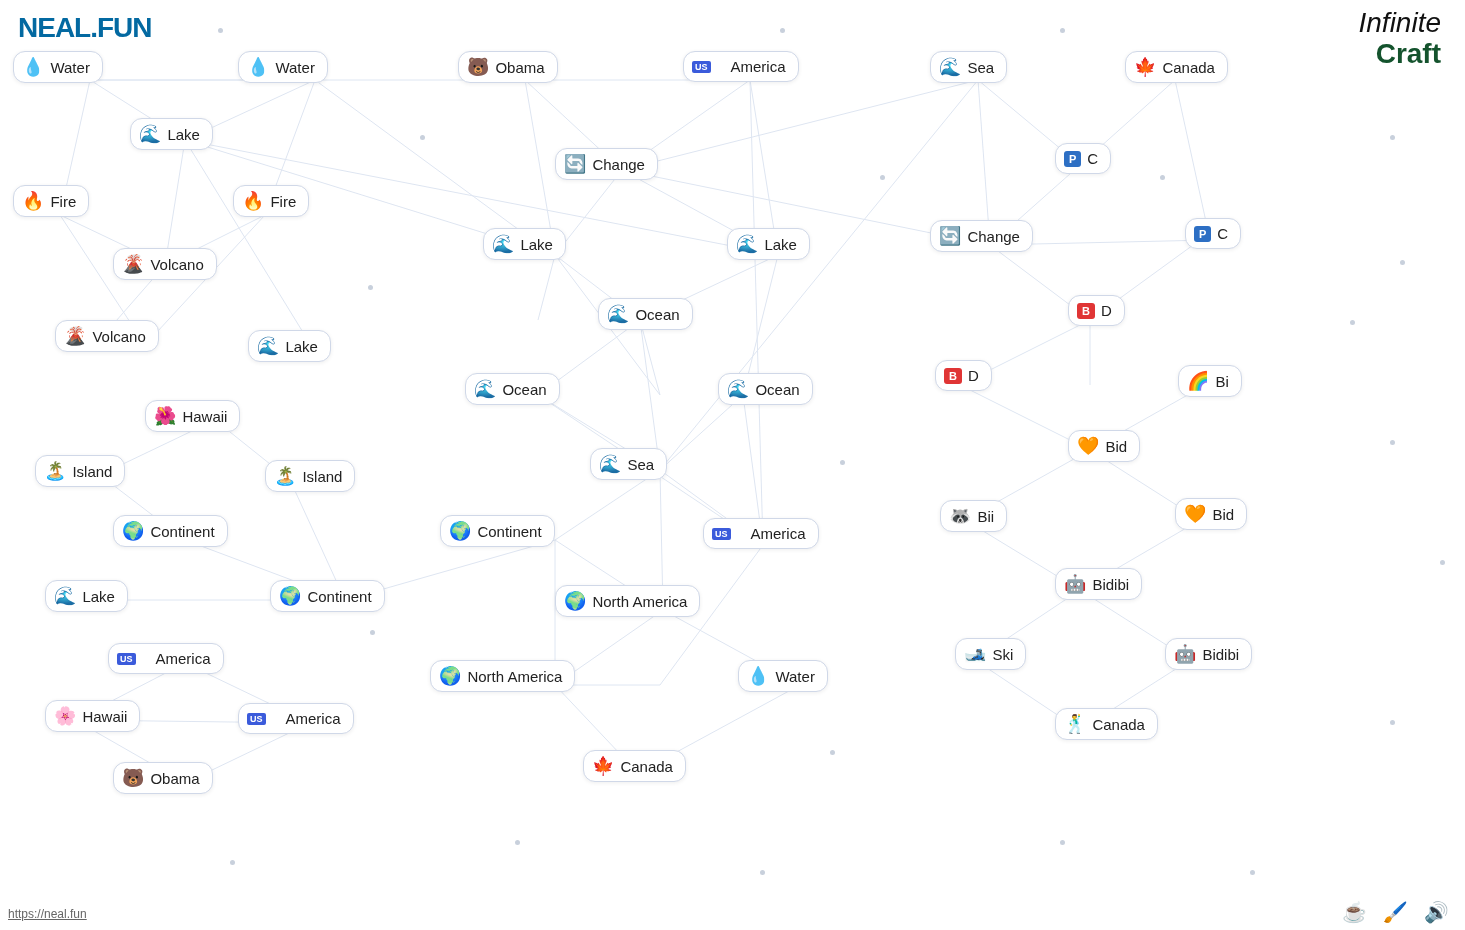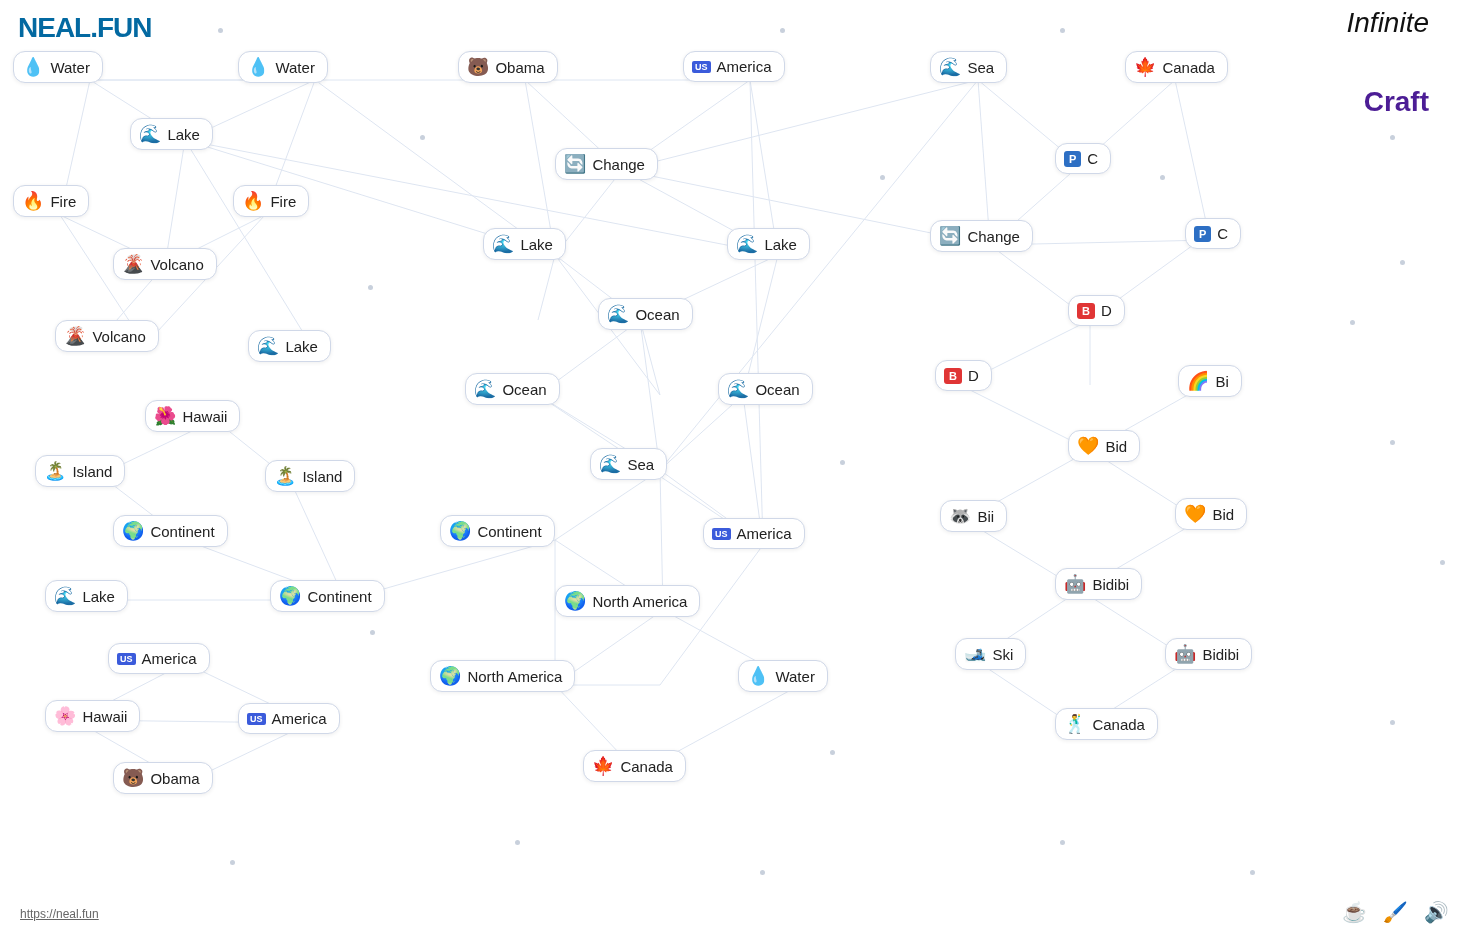--- a/index.html
+++ b/index.html
@@ -20,35 +20,34 @@
       font-size: 28px;
       font-weight: 900;
       color: #0369a1;
       letter-spacing: -1px;
     }
 
     
     .app-title {
       position: absolute;
       top: 8px;
-      right: 36px;
+      right: 24px;
       text-align: right;
       line-height: 1.1;
     }
     .app-title .infinite {
       font-size: 28px;
       font-weight: 300;
       color: #111;
       font-style: italic;
     }
     .app-title .craft {
       font-size: 28px;
       font-weight: 900;
-      color: #4c1d95;
-      margin-top: 48px;
+      color: #14532d;
     }
 
     
     .lines-canvas {
       position: absolute;
       top: 0; left: 0;
       width: 1465px;
       height: 930px;
       pointer-events: none;
     }
@@ -85,21 +84,21 @@
       color: #888;
       font-weight: 400;
     }
     .flag-us {
       background: #3b5bdb;
       color: white;
       font-size: 9px;
       font-weight: 700;
       padding: 1px 3px;
       border-radius: 2px;
-      margin-right: 0;
+      margin-right: 14px;
     }
 
     
     .badge-p {
       background: #2d6fc4;
       color: white;
       font-size: 11px;
       font-weight: 700;
       padding: 2px 5px;
       border-radius: 3px;
@@ -115,21 +114,21 @@
 
     
     .bottom-bar {
       position: absolute;
       bottom: 0;
       left: 0;
       right: 0;
       height: 32px;
       display: flex;
       align-items: center;
-      padding: 0 20px;
+      padding: 0 8px;
     }
     .bottom-link {
       font-size: 12px;
       color: #666;
       text-decoration: underline;
       cursor: pointer;
     }
     .bottom-icons {
       position: absolute;
       right: 16px;

